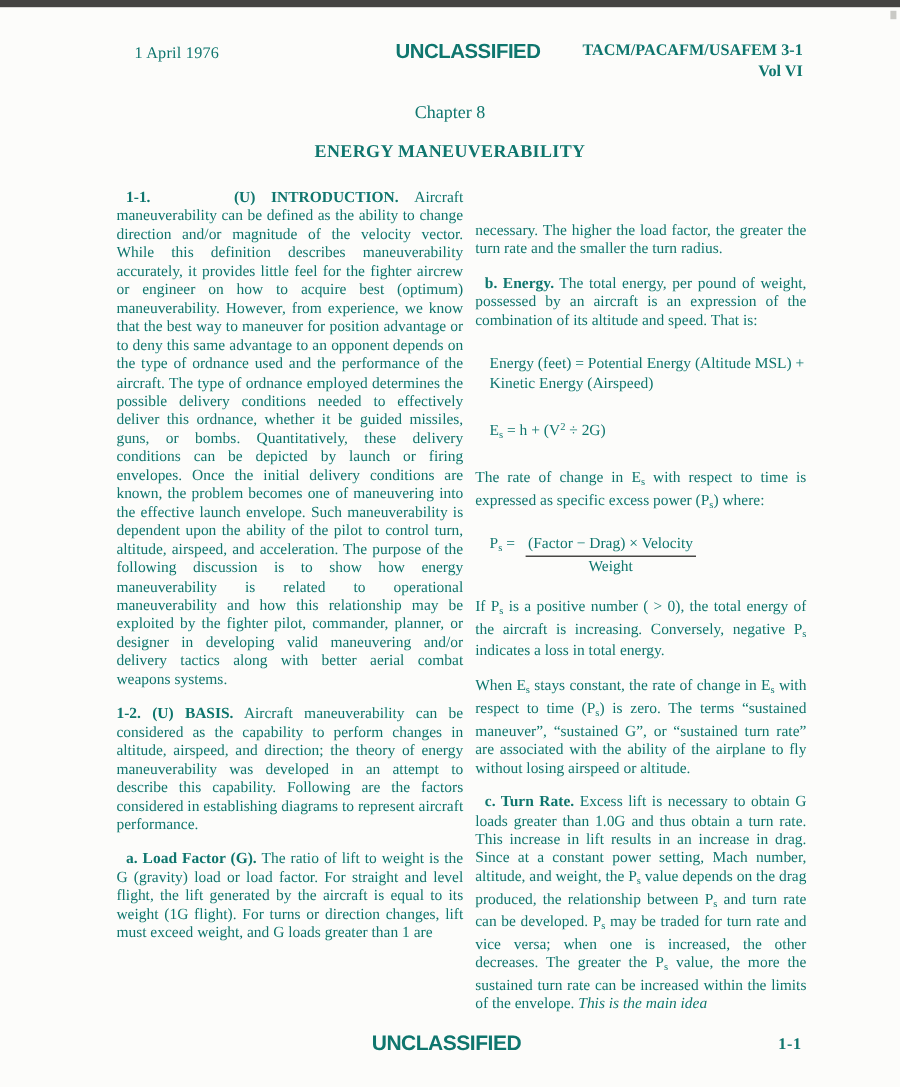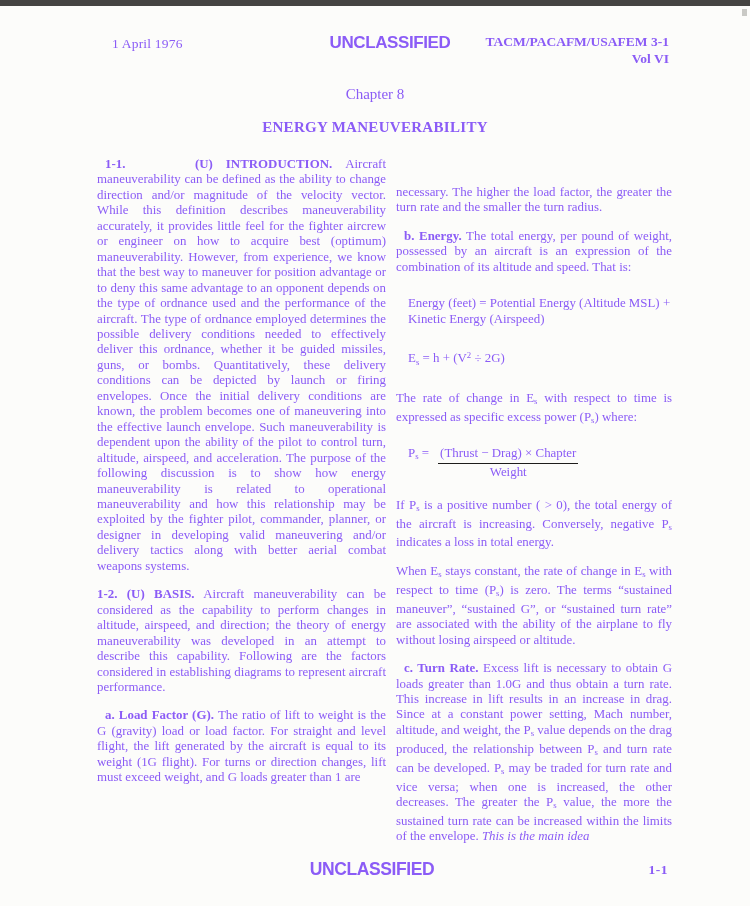--- a/index.html
+++ b/index.html
@@ -1,18 +1,18 @@
 <!DOCTYPE html>
 <html><head>
 <meta charset="utf-8">
 <style>
   html,body{margin:0;padding:0;background:#e8e8e6;}
   .page{
     position:relative;width:750px;height:906px;margin:0 auto;
-    background:#fcfcfa;overflow:hidden;color:#8b5cf6;
+    background:#fcfcfa;overflow:hidden;color:#0f766e;
     font-family:"Liberation Serif","DejaVu Serif",serif;
   }
   .topbar{position:absolute;top:0;left:0;width:750px;height:6px;background:#454442;}
   .corner-tick{position:absolute;top:9px;right:3px;width:5px;height:7px;background:#c9c9c5;}
 
   
   .h-date{position:absolute;top:36px;left:112px;font-size:13.5px;letter-spacing:.2px;}
   .h-class{
     position:absolute;top:33px;left:390px;transform:translateX(-50%);
     font-family:"Liberation Sans","DejaVu Sans",sans-serif;
@@ -81,21 +81,21 @@
     </div>
     <div class="col col-right">
       <p class="p"><span>necessary. The higher the load factor, the greater the turn rate and the smaller the turn radius.</span></p>
       <p class="p indent1"><span class="seg-b">b. Energy.</span><span> The total energy, per pound of weight, possessed by an aircraft is an expression of the combination of its altitude and speed. That is:</span></p>
       <p class="p formula"><span>Energy (feet) = Potential Energy (Altitude MSL) + Kinetic Energy (Airspeed)</span></p>
       <p class="p formula"><span>E</span><span class="seg-sub">s</span><span> = h + (V</span><span class="seg-sup">2</span><span> ÷ 2G)</span></p>
       <p class="p"><span>The rate of change in E</span><span class="seg-sub">s</span><span> with respect to time is expressed as specific excess power (P</span><span class="seg-sub">s</span><span>) where:</span></p>
       <div class="frac-row">
         <span class="lhs"><span>P</span><span class="seg-sub">s</span><span> =</span></span>
         <span class="frac">
-          <span class="num"><span>(Thrust − Drag) × Chapter</span></span>
+          <span class="num"><span>(Factor − Drag) × Velocity</span></span>
           <span class="den"><span>Weight</span></span>
         </span>
       </div>
       <p class="p"><span>If P</span><span class="seg-sub">s</span><span> is a positive number ( &gt; 0), the total energy of the aircraft is increasing. Conversely, negative P</span><span class="seg-sub">s</span><span> indicates a loss in total energy.</span></p>
       <p class="p"><span>When E</span><span class="seg-sub">s</span><span> stays constant, the rate of change in E</span><span class="seg-sub">s</span><span> with respect to time (P</span><span class="seg-sub">s</span><span>) is zero. The terms “sustained maneuver”, “sustained G”, or “sustained turn rate” are associated with the ability of the airplane to fly without losing airspeed or altitude.</span></p>
       <p class="p indent1"><span class="seg-b">c. Turn Rate.</span><span> Excess lift is necessary to obtain G loads greater than 1.0G and thus obtain a turn rate. This increase in lift results in an increase in drag. Since at a constant power setting, Mach number, altitude, and weight, the P</span><span class="seg-sub">s</span><span> value depends on the drag produced, the relationship between P</span><span class="seg-sub">s</span><span> and turn rate can be developed. P</span><span class="seg-sub">s</span><span> may be traded for turn rate and vice versa; when one is increased, the other decreases. The greater the P</span><span class="seg-sub">s</span><span> value, the more the sustained turn rate can be increased within the limits of the envelope. </span><span class="seg-i">This is the main idea</span></p>
     </div>
   </div>
 
   <div class="f-class">UNCLASSIFIED</div>

